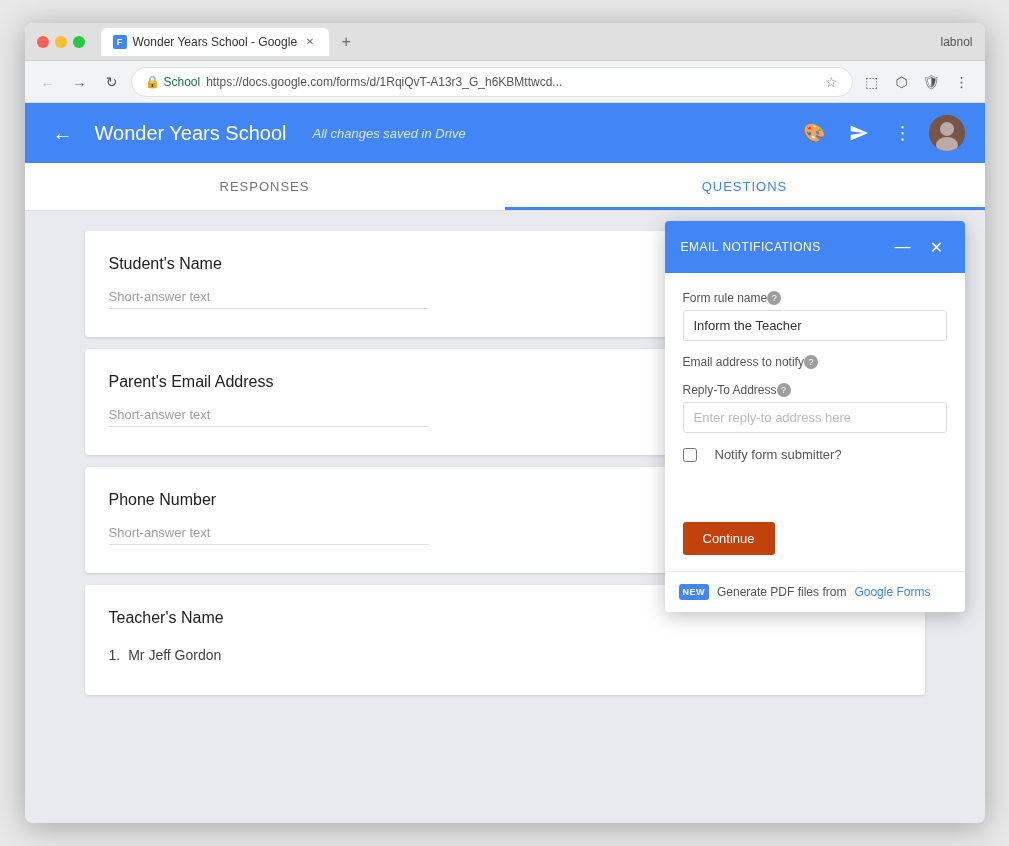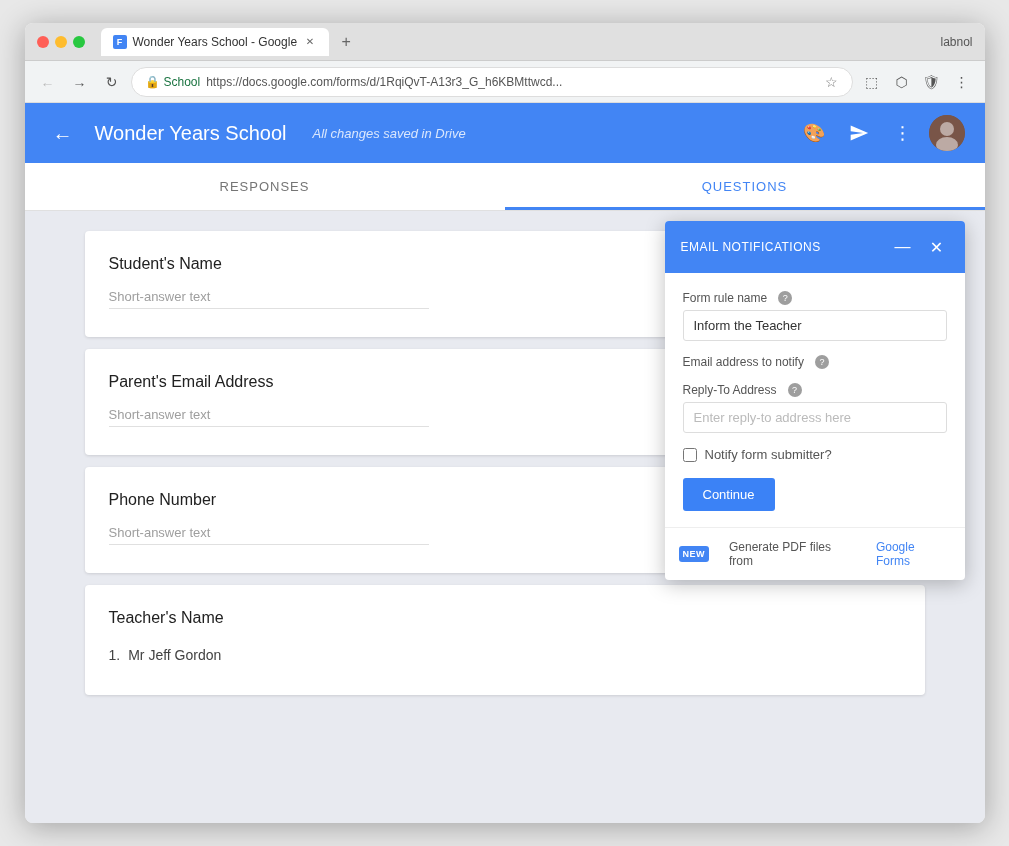--- a/index.html
+++ b/index.html
@@ -365,21 +365,21 @@
 
     .form-group {
       margin-bottom: 14px;
     }
 
     .form-group label {
       font-size: 12px;
       color: #555;
       display: flex;
       align-items: flex-start;
-      gap: 11px;
+      gap: 0;
       margin-bottom: 5px;
     }
 
     .help-icon {
       width: 14px; height: 14px;
       border-radius: 50%;
       background: #9e9e9e;
       color: white;
       font-size: 9px;
       display: inline-flex;
@@ -397,49 +397,50 @@
       color: #333;
       outline: none;
     }
     .form-group input[type="text"]::placeholder {
       color: #bbb;
     }
 
     .checkbox-row {
       display: flex;
       align-items: center;
-      gap: 8px;
+      gap: 18px;
       margin-bottom: 16px;
     }
     .checkbox-row input[type="checkbox"] {
       width: 14px; height: 14px;
     }
     .checkbox-row label {
       font-size: 13px;
       color: #555;
     }
 
     .continue-btn {
-      background: #3b82f6;
+      background: #c2410c;
       color: white;
       border: none;
       border-radius: 3px;
       padding: 9px 20px;
       font-size: 13px;
       font-weight: 500;
       cursor: pointer;
+      margin-top: 44px;
     }
 
     
     .panel-footer {
       border-top: 1px solid #eee;
       padding: 12px 14px;
       display: flex;
       align-items: center;
-      gap: 20px;
+      gap: 8px;
       font-size: 12px;
       color: #555;
     }
     .new-badge {
       background: #4285f4;
       color: white;
       font-size: 9px;
       font-weight: bold;
       padding: 3px 4px;
       border-radius: 3px;

